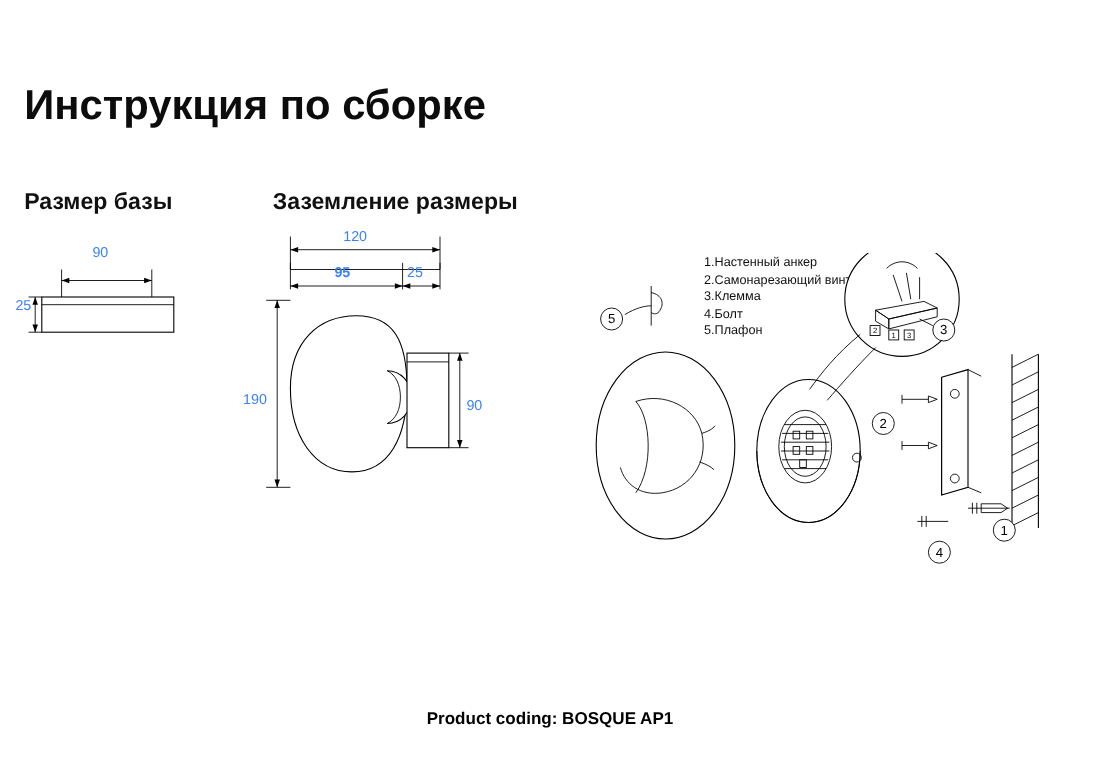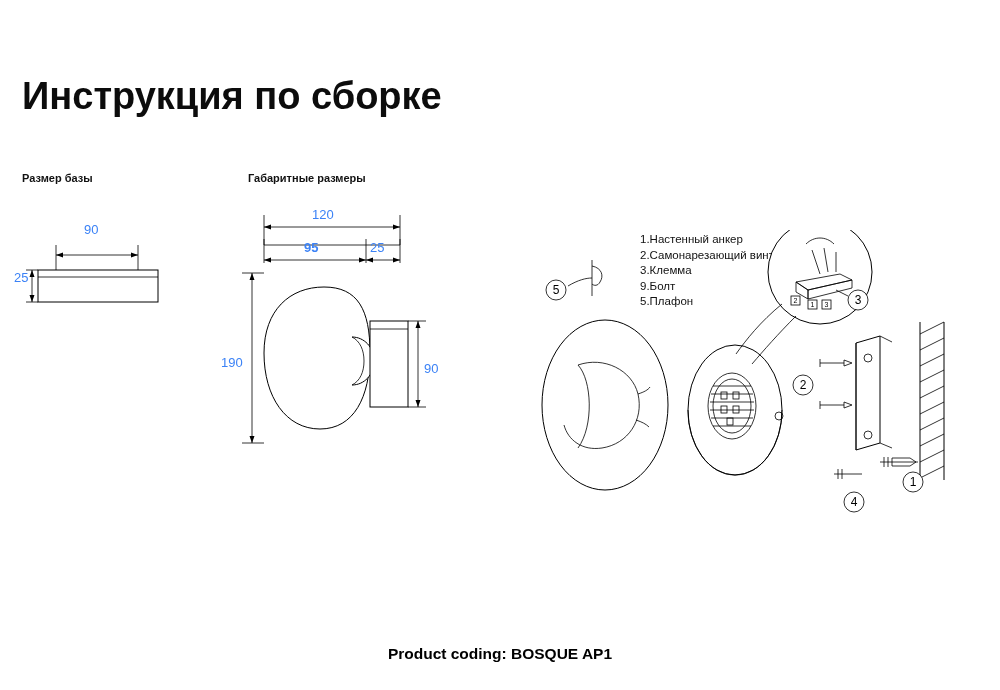--- a/index.html
+++ b/index.html
@@ -25,21 +25,21 @@
   #main-title {
     left: 22px;
     top: 75px;
     font-size: 38px;
     font-weight: 700;
     letter-spacing: 0px;
     color: #0c0c0c;
   }
 
   .section-heading {
-    font-size: 11px;
+    font-size: 21px;
     font-weight: 700;
     color: #111;
   }
   #heading-base { left: 22px; top: 172px; }
   #heading-overall { left: 248px; top: 172px; }
 
   .dim-label {
     font-size: 13px;
     color: #3b82f6;
   }
@@ -110,21 +110,21 @@
       <line class="ln hair" x1="8" y1="55" x2="20" y2="55"></line>
       <line class="ln hair" x1="8" y1="87" x2="20" y2="87"></line>
       <line class="ln hair" x1="14" y1="55" x2="14" y2="87"></line>
       <polygon points="14,55 11.5,62 16.5,62" fill="#000"></polygon>
       <polygon points="14,87 11.5,80 16.5,80" fill="#000"></polygon>
     </svg>
   </div>
   <div class="abs dim-label" style="left:84px; top:222px;">90</div>
   <div class="abs dim-label" style="left:14px; top:270px;">25</div>
 
-  <div class="abs section-heading" id="heading-overall">Габаритные размеры</div>
+  <div class="abs section-heading" id="heading-overall">Заземление размеры</div>
 
   <div class="abs" style="left:228px; top:205px;">
     <svg width="220" height="280" viewBox="0 0 220 280">
 
       <line class="ln hair" x1="36" y1="10" x2="36" y2="40"></line>
       <line class="ln hair" x1="172" y1="10" x2="172" y2="40"></line>
       <line class="ln hair" x1="36" y1="22" x2="172" y2="22"></line>
       <polygon points="36,22 43,19.5 43,24.5" fill="#000"></polygon>
       <polygon points="172,22 165,19.5 165,24.5" fill="#000"></polygon>
 
@@ -162,21 +162,21 @@
   </div>
   <div class="abs dim-label" style="left:312px; top:207px;">120</div>
   <div class="abs dim-label" style="left:304px; top:240px;font-weight:bold;">95</div>
   <div class="abs dim-label" style="left:370px; top:240px;">25</div>
   <div class="abs dim-label" style="left:221px; top:355px;">190</div>
   <div class="abs dim-label" style="left:424px; top:361px;">90</div>
 
   <div class="abs parts-list" id="parts-list"><span>1.Настенный анкер</span>
 <span>2.Самонарезающий винт</span>
 <span>3.Клемма</span>
-<span>9.Болт</span>
+<span>4.Болт</span>
 <span>5.Плафон</span></div>
 
 
   <div class="abs" style="left:520px; top:230px;">
     <svg width="470" height="300" viewBox="0 0 470 300">
 
       <circle class="ln hair fillwhite" cx="36" cy="60" r="10"></circle>
       <text class="callout-num" x="36" y="64" text-anchor="middle">5</text>
       <path class="ln hair" d="M 48 56 C 58 50 66 48 72 48"></path>
       <line class="ln hair" x1="72" y1="30" x2="72" y2="66"></line>

